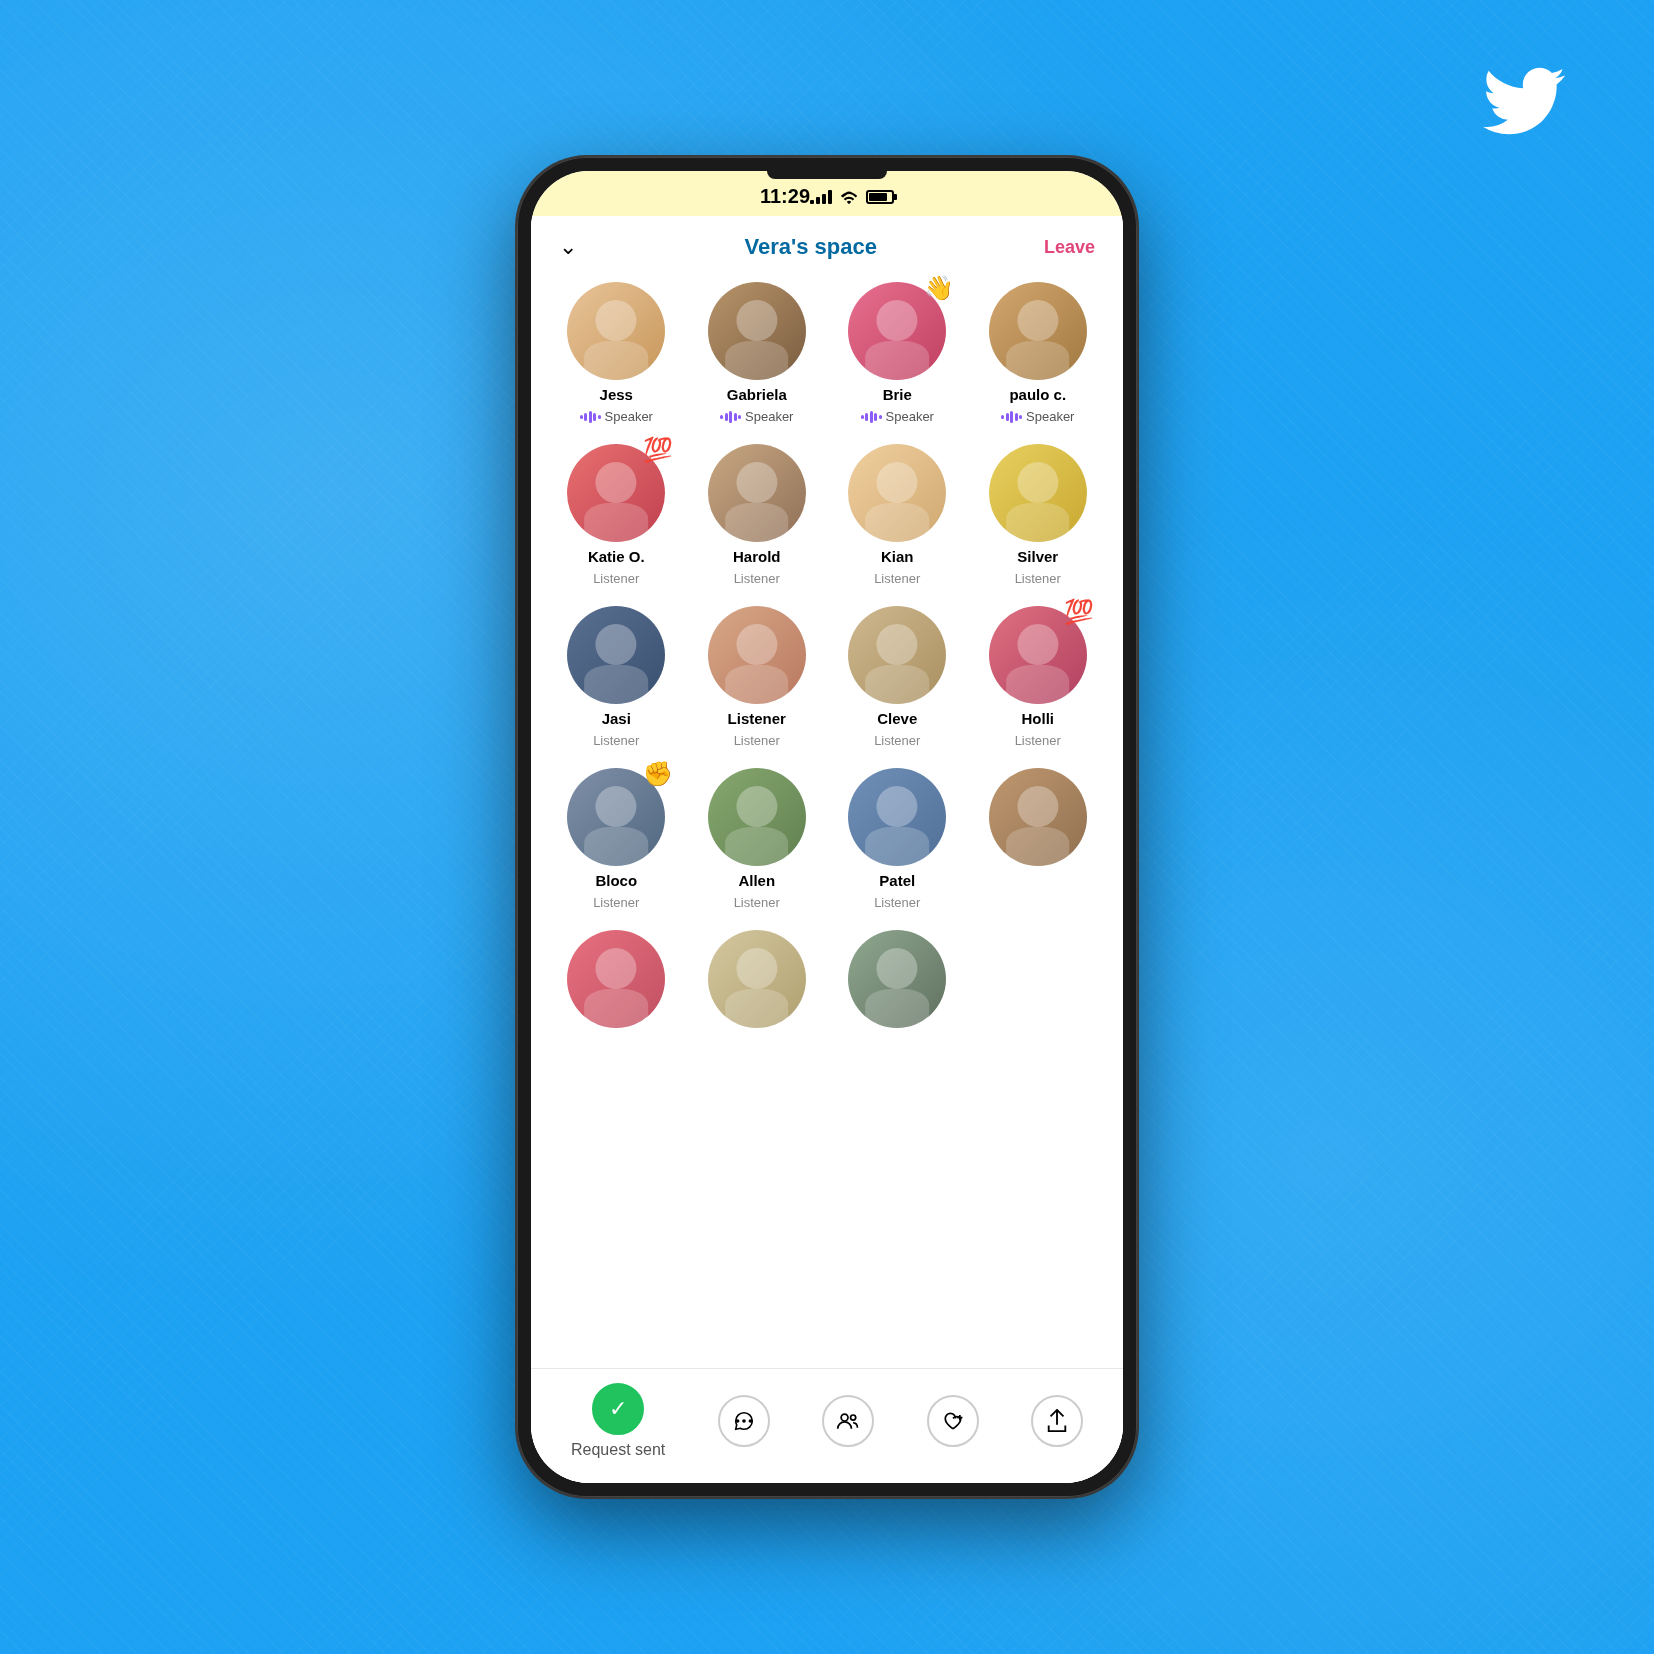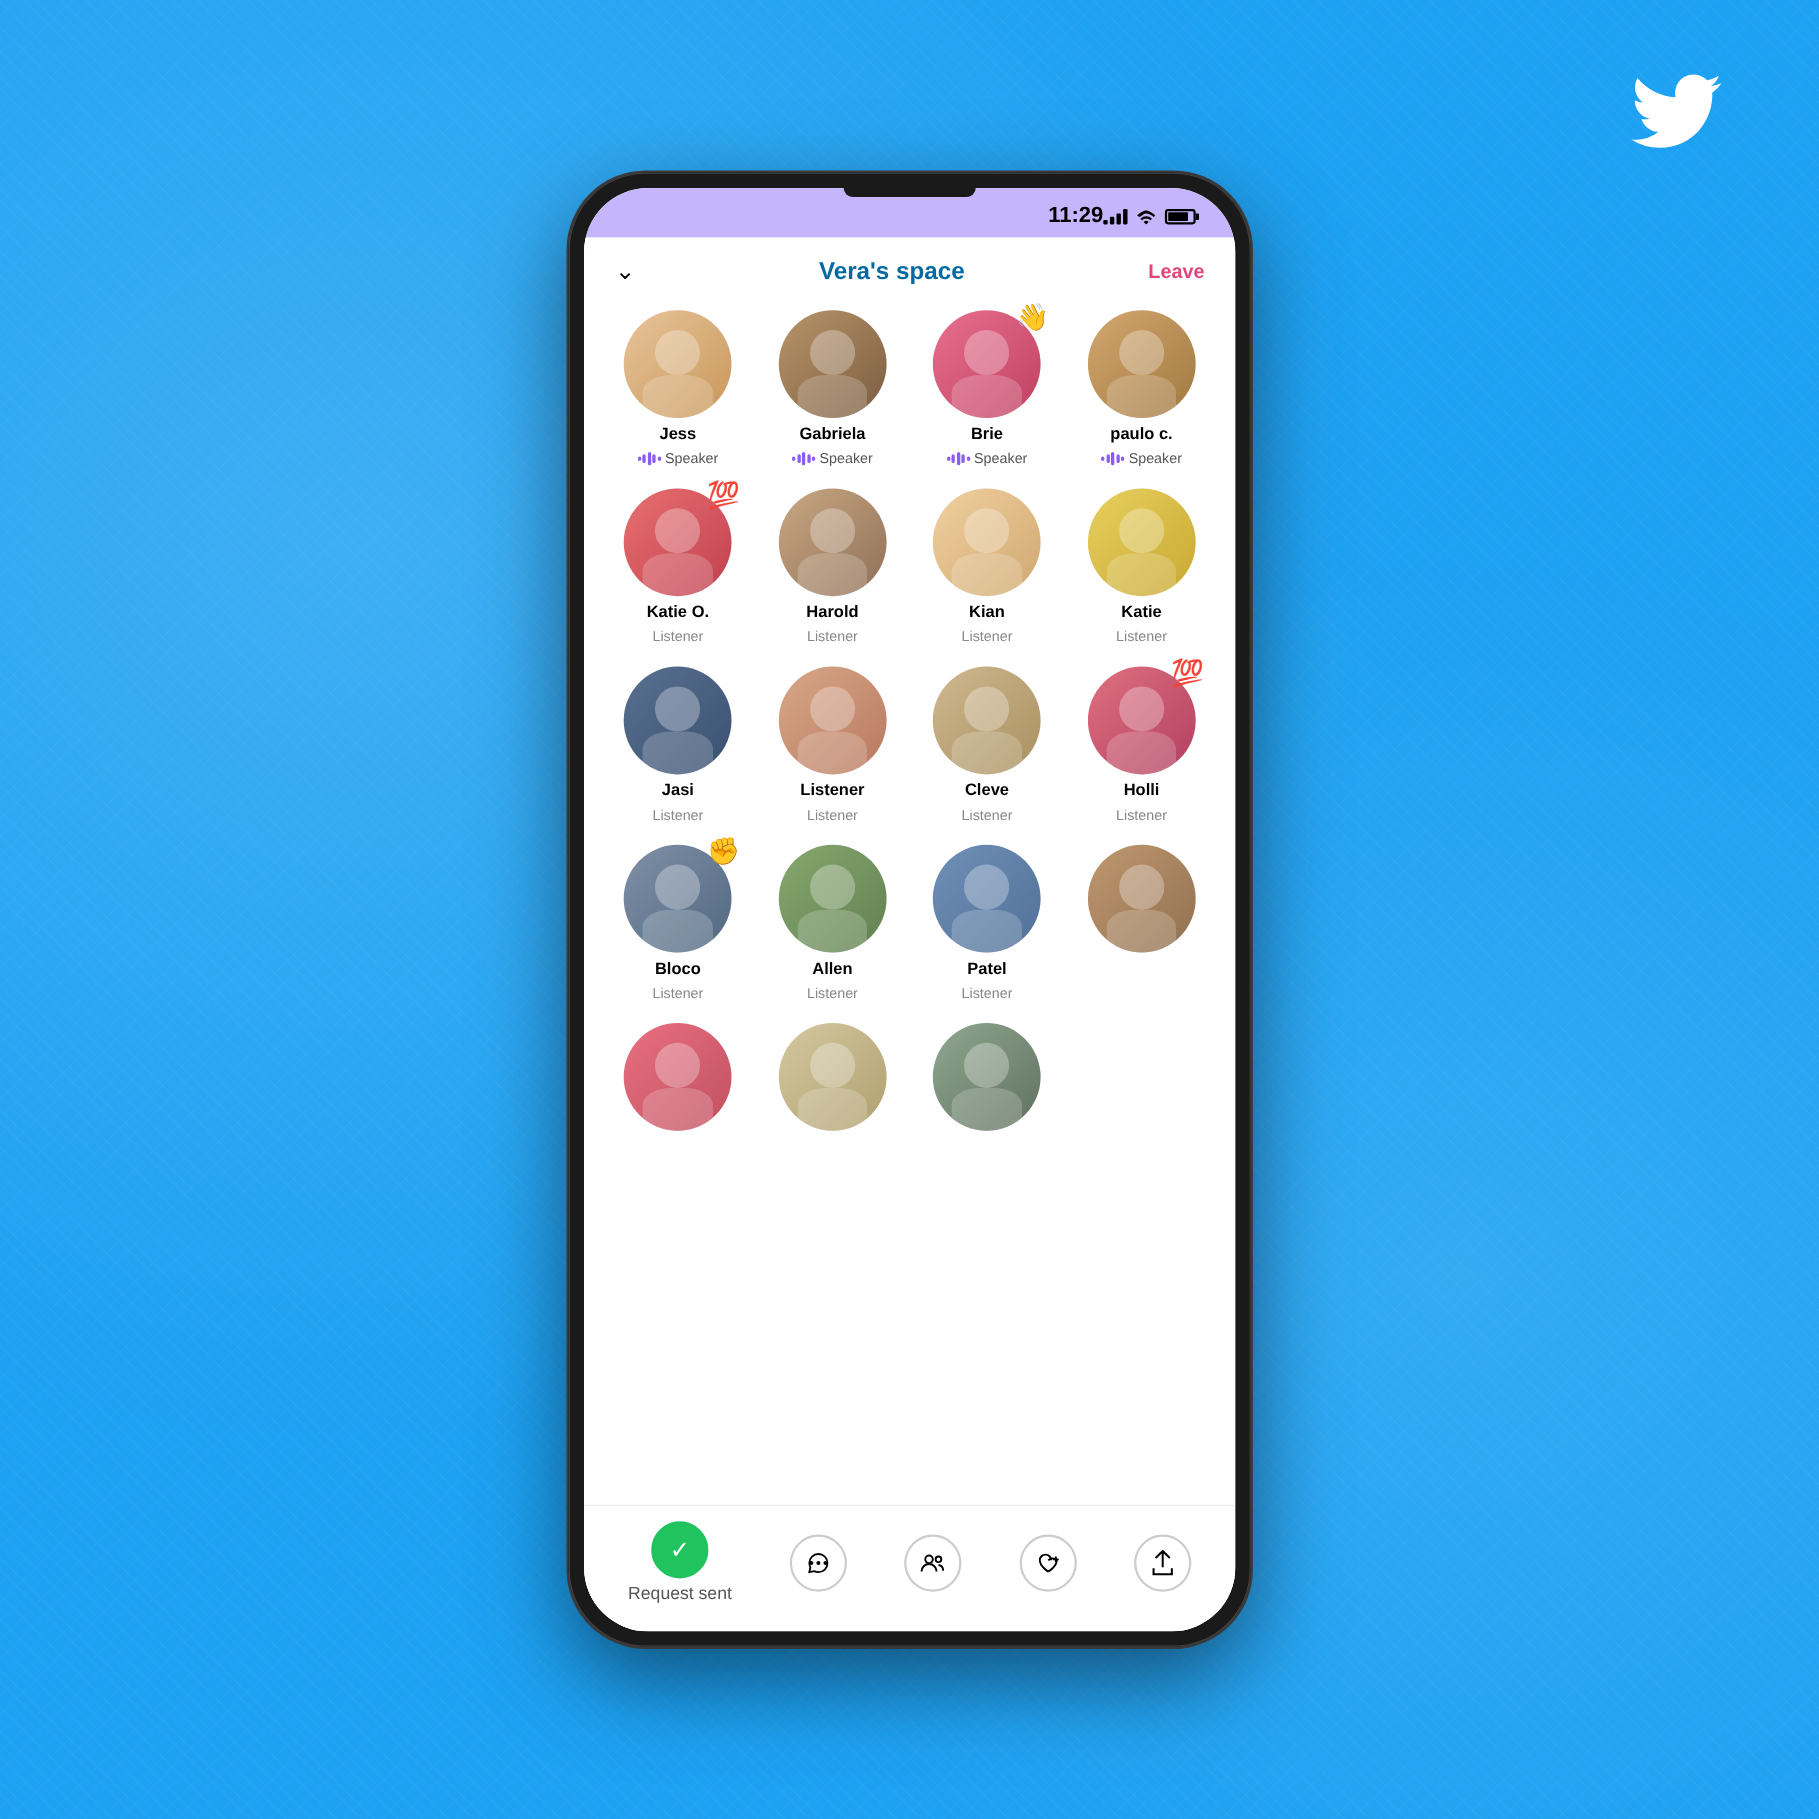--- a/index.html
+++ b/index.html
@@ -55,23 +55,23 @@
       height: 100%;
       background: #f7f7f7;
       border-radius: 58px;
       overflow: hidden;
       display: flex;
       flex-direction: column;
     }
 
     
     .status-bar {
-      background: #c4b5fd;
-      display: flex;
-      justify-content: flex-end;
+      background: #fef9c3;
+      display: flex;
+      justify-content: center;
       align-items: center;
       padding: 14px 36px 8px;
       flex-shrink: 0;
     }
     .status-time {
       font-size: 20px;
       font-weight: 700;
       color: #000;
     }
     .status-icons {
@@ -474,21 +474,21 @@
             <div class="participant">
     <div class="avatar-container">
       <div class="avatar-circle" style="background: linear-gradient(135deg, #e8d060, #c8a830);">
         <div class="avatar-person">
           <div class="av-head"></div>
           <div class="av-body"></div>
         </div>
       </div>
 
     </div>
-    <div class="participant-name">Katie</div>
+    <div class="participant-name">Silver</div>
     <div class="participant-role" style="color:#888;">
         <span>Listener</span>
       </div>
   </div>
             <div class="participant">
     <div class="avatar-container">
       <div class="avatar-circle" style="background: linear-gradient(135deg, #5a7090, #3a5070);">
         <div class="avatar-person">
           <div class="av-head"></div>
           <div class="av-body"></div>

